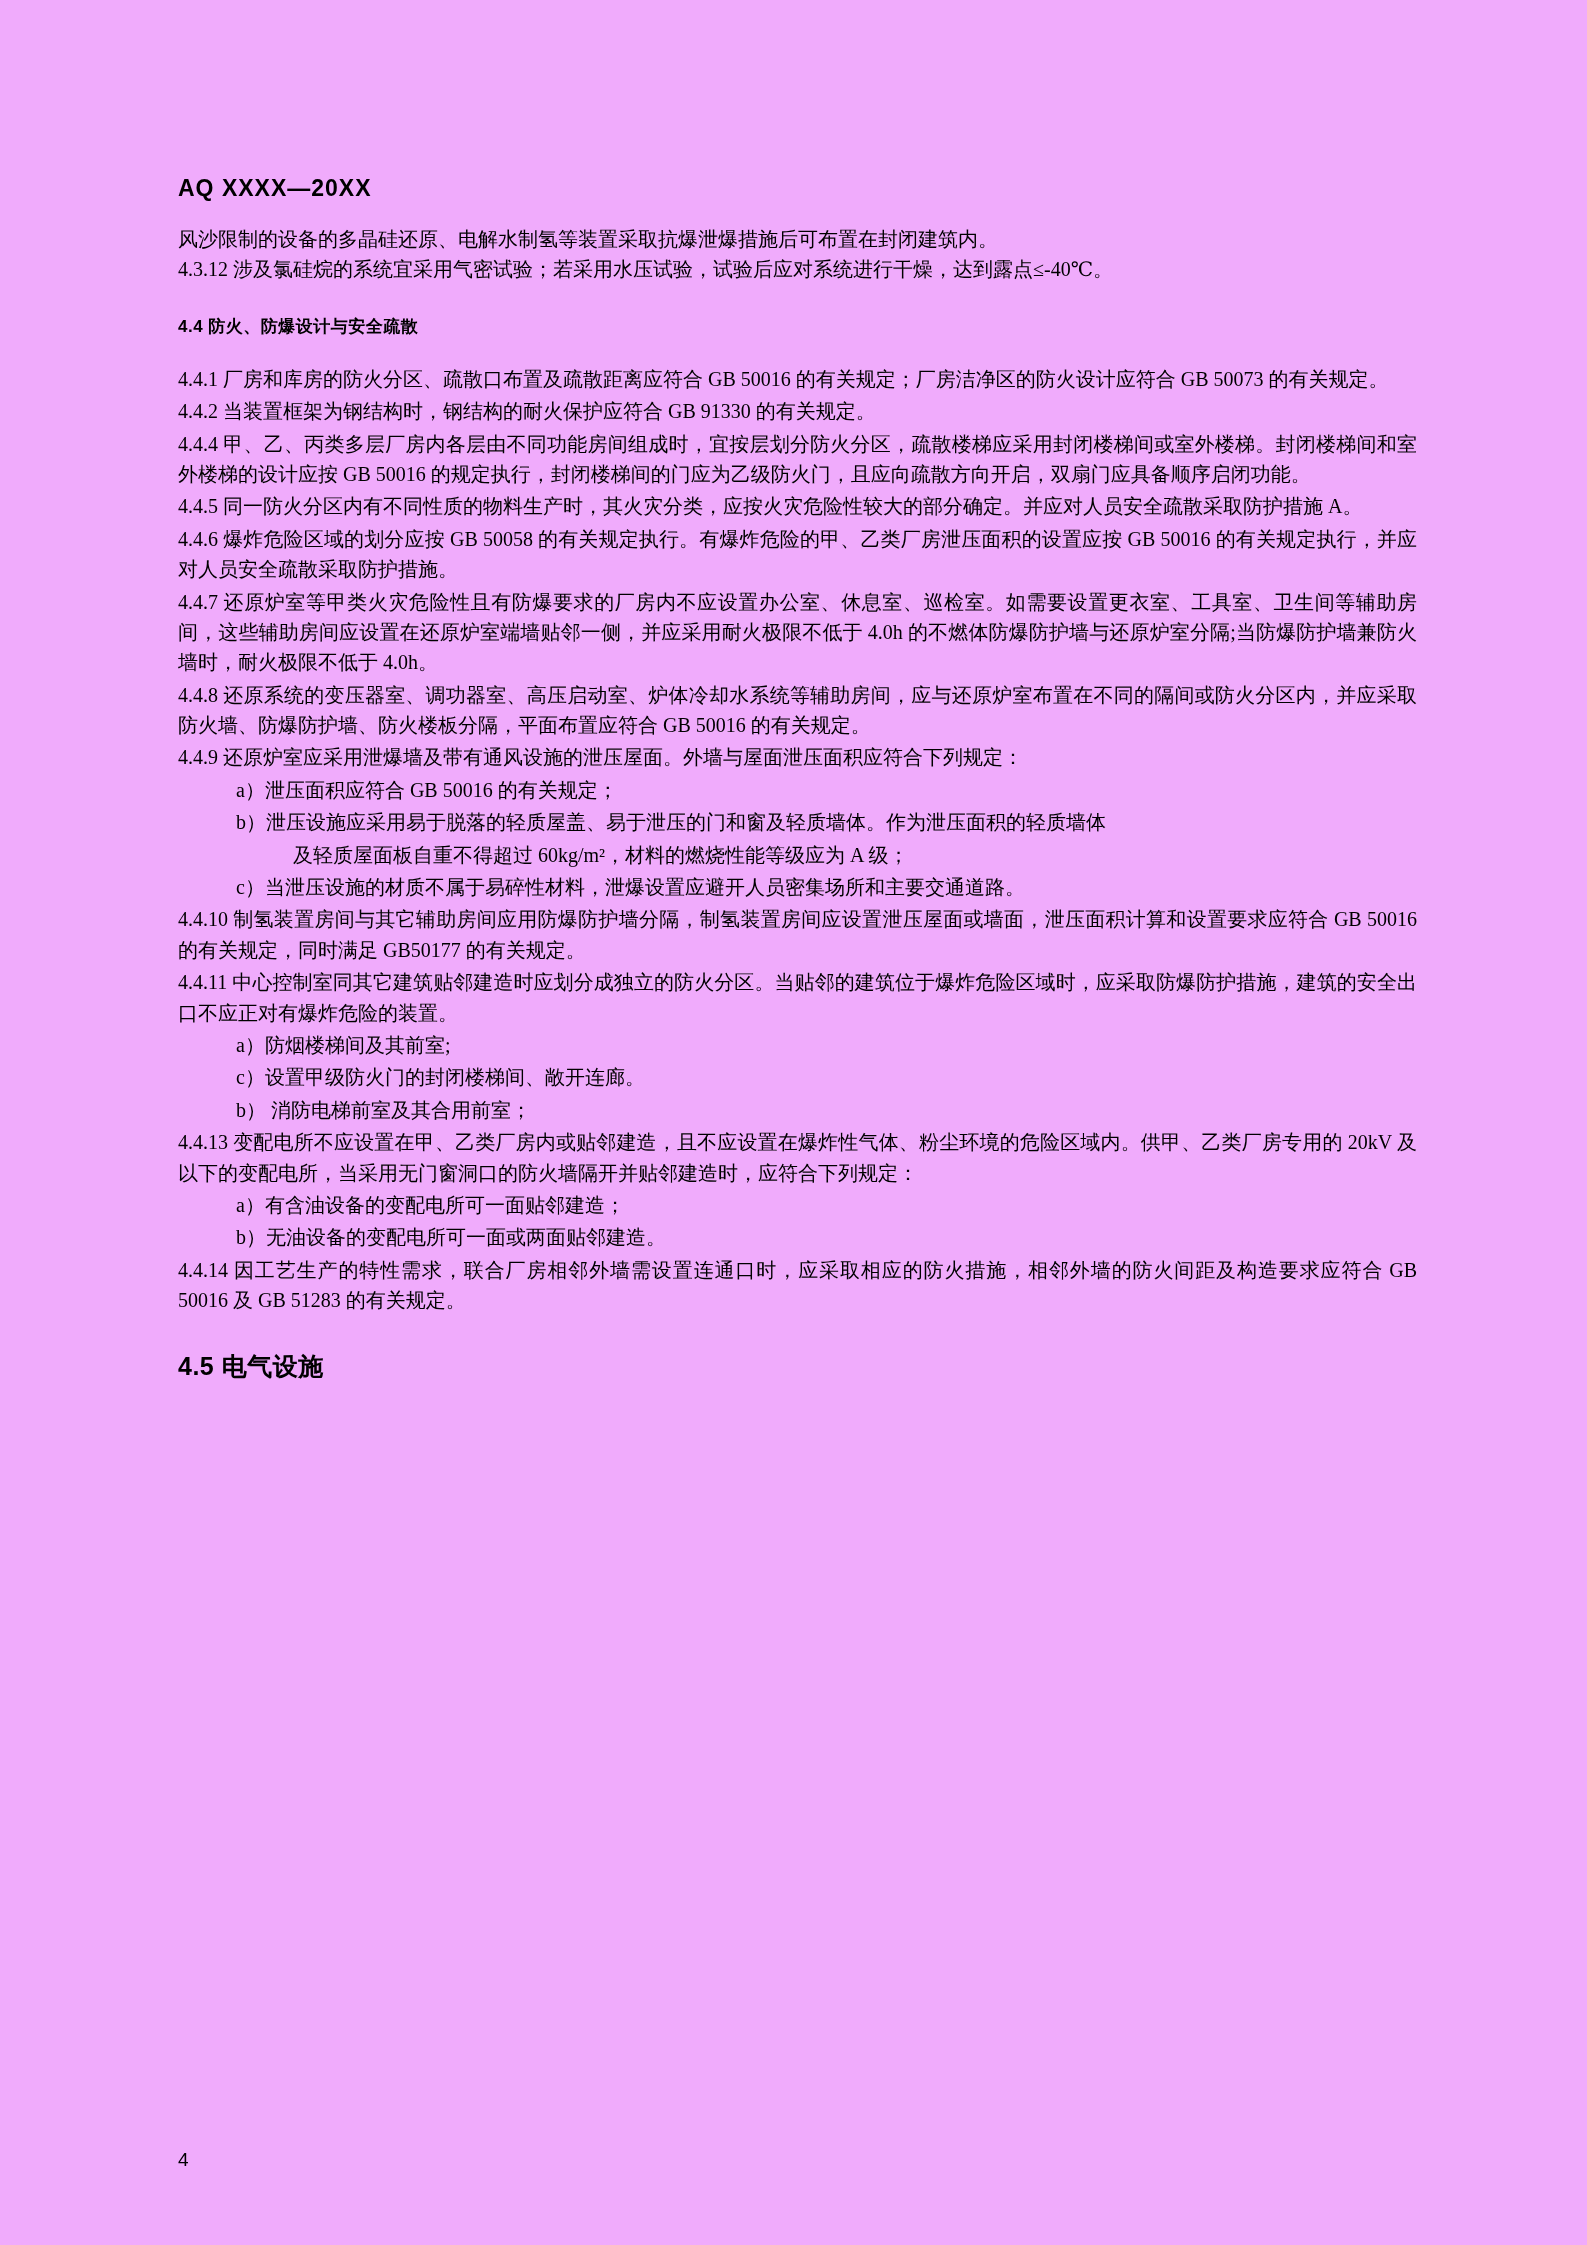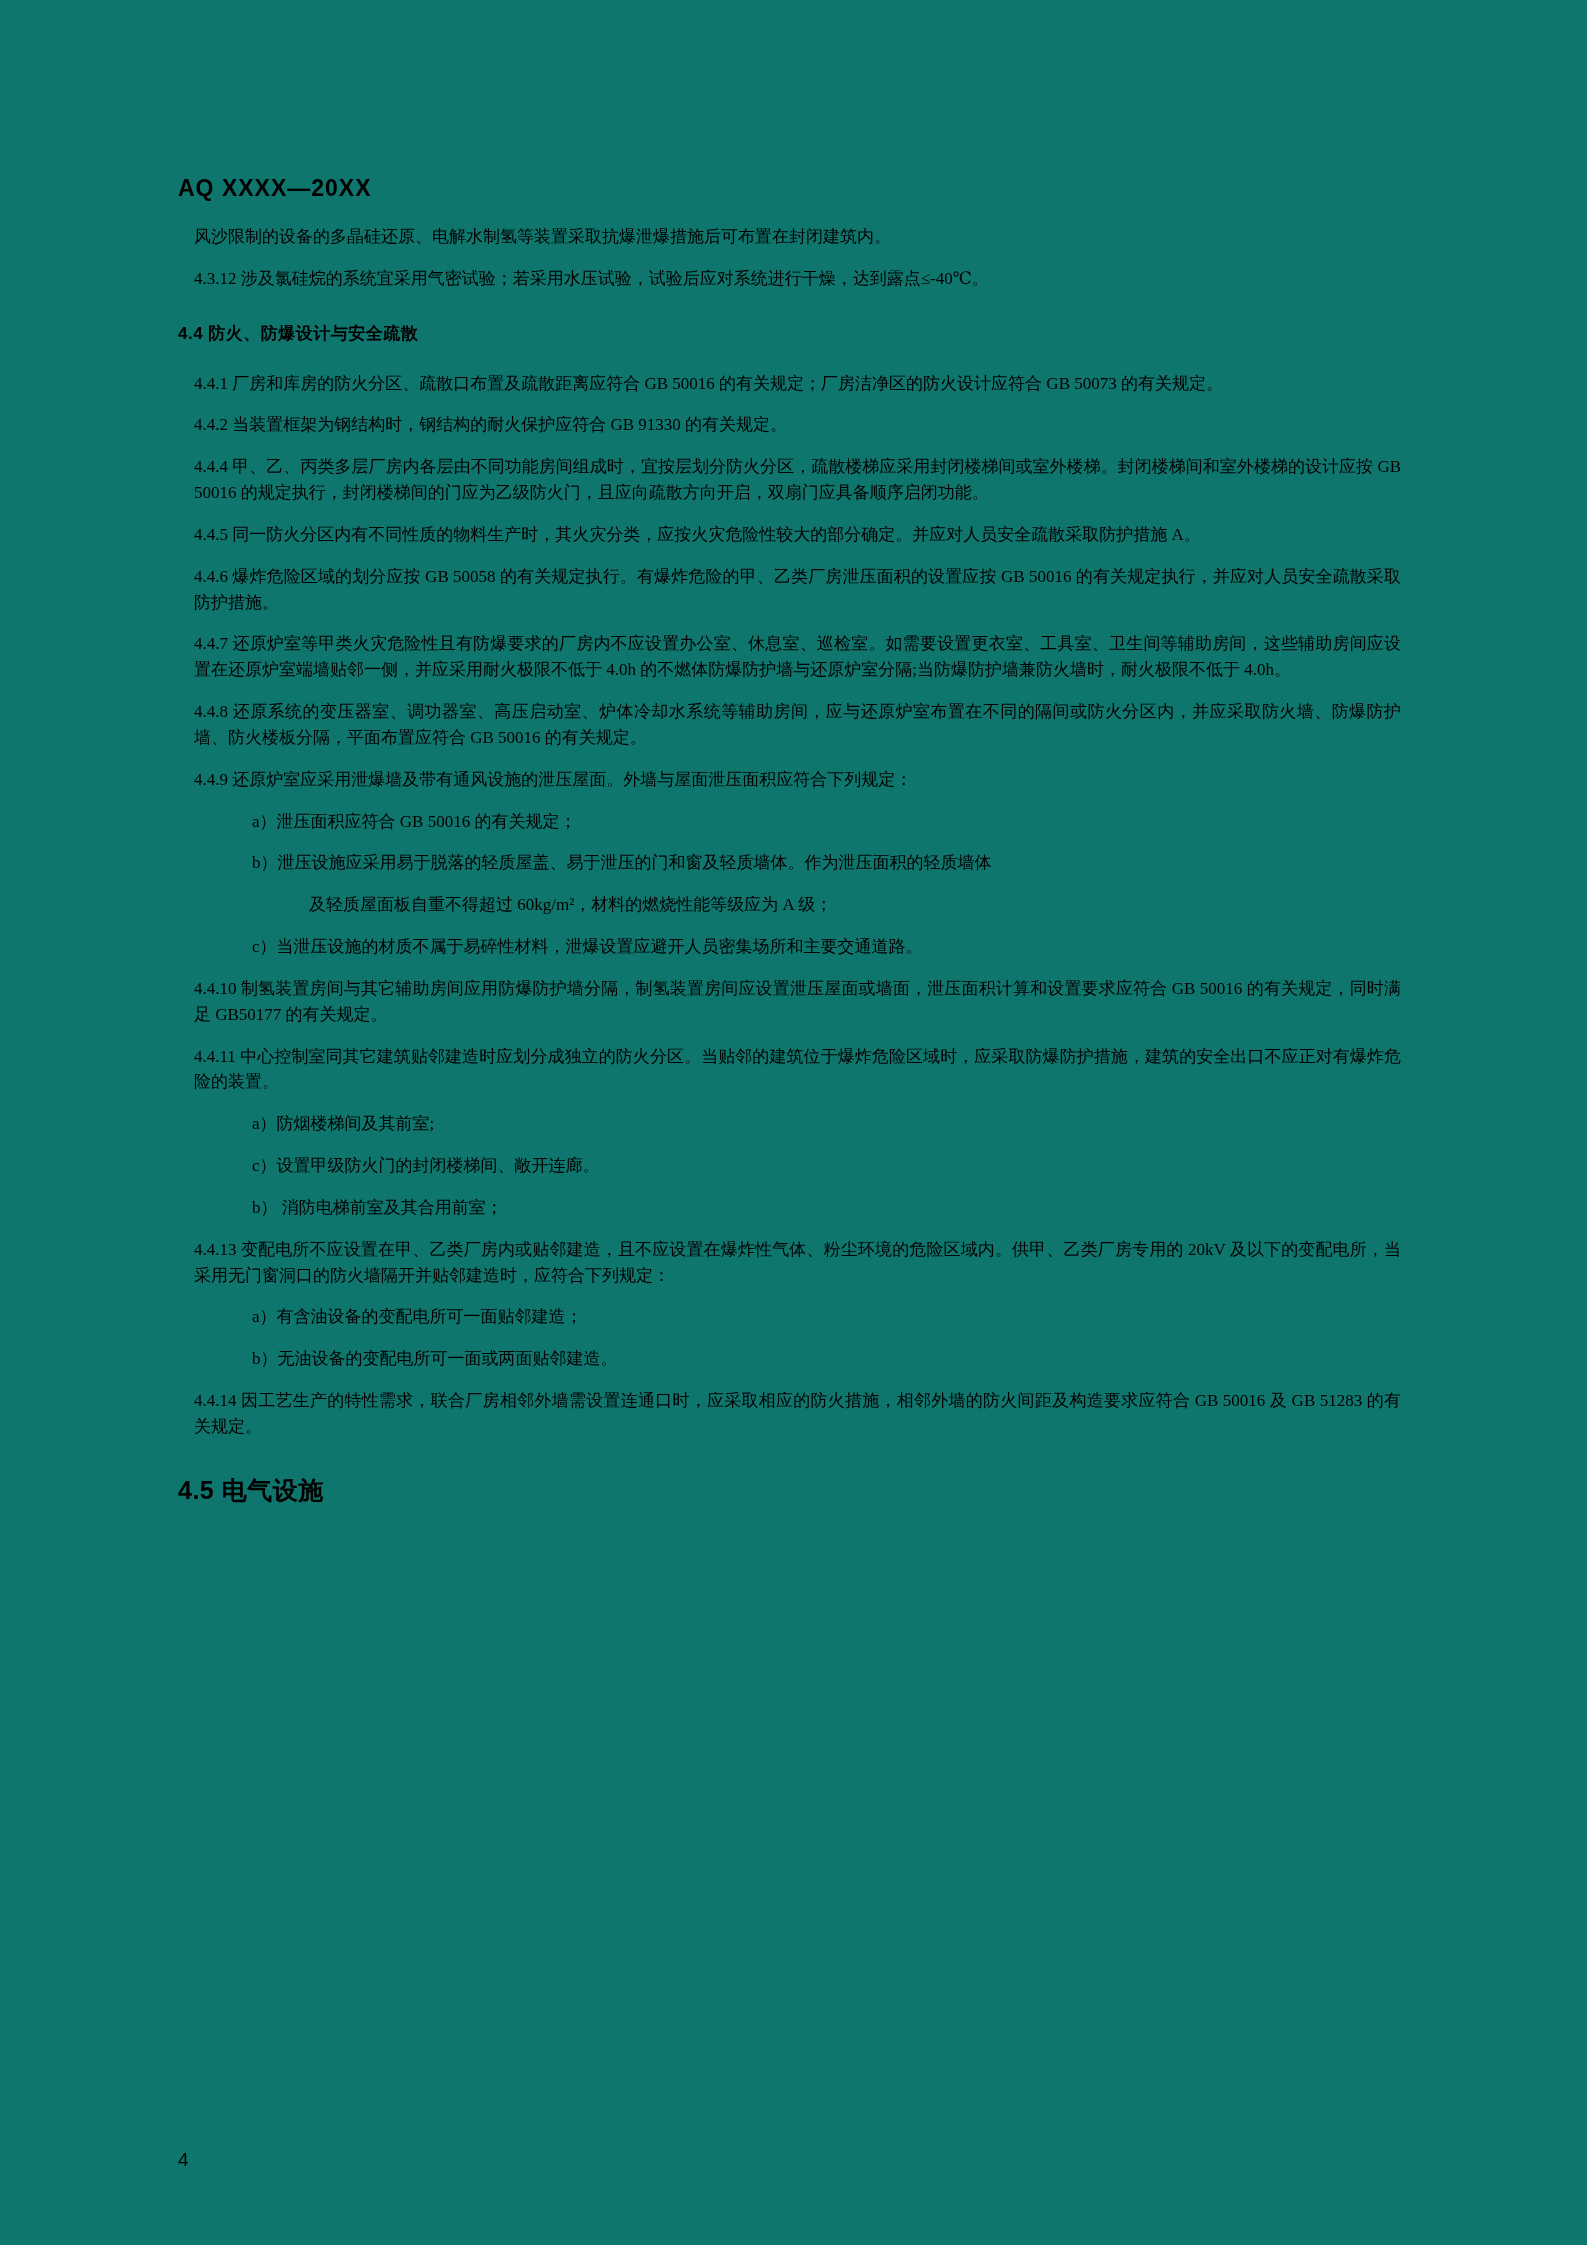--- a/index.html
+++ b/index.html
@@ -9,34 +9,34 @@
   }
   body {
     font-family: "Liberation Serif", "DejaVu Serif", serif;
     color: #000000;
   }
   .page {
     position: relative;
     width: 1587px;
     height: 2245px;
     margin: 0 auto;
-    background: #0f766e;
+    background: #f0abfc;
     box-sizing: border-box;
     padding: 175px 170px 0 178px;
   }
   .header {
     font-family: "Liberation Sans", "DejaVu Sans", sans-serif;
     font-weight: bold;
     font-size: 23px;
     letter-spacing: 1px;
     margin-bottom: 22px;
   }
   p {
-    margin: 16px;
-    font-size: 17px;
+    margin: 0;
+    font-size: 20px;
     line-height: 1.52;
     text-align: justify;
     text-justify: inter-ideograph;
   }
   .body-block p {
     margin-bottom: 0px;
   }
   .sec-head {
     font-family: "Liberation Sans", "DejaVu Sans", sans-serif;
     font-weight: bold;

